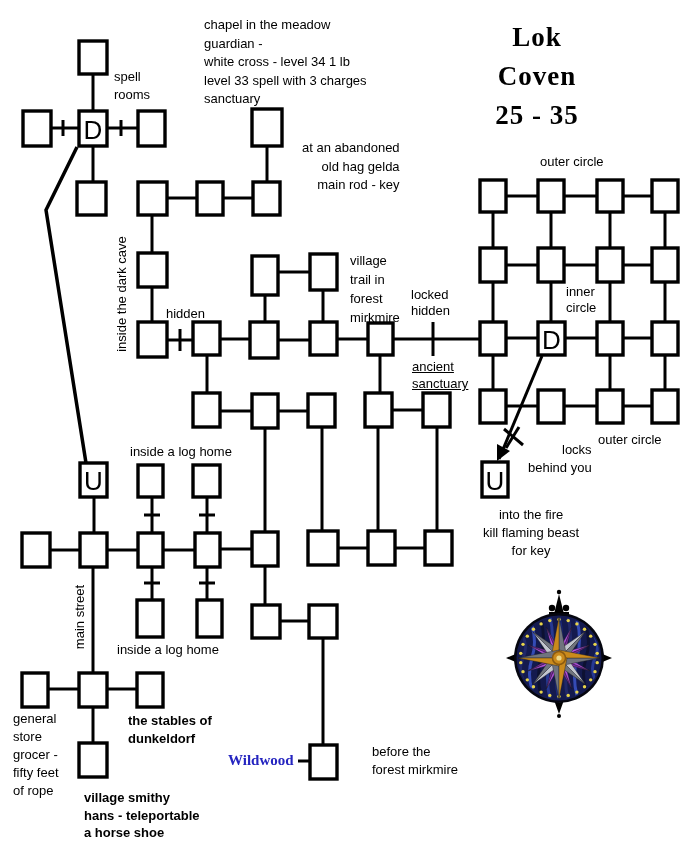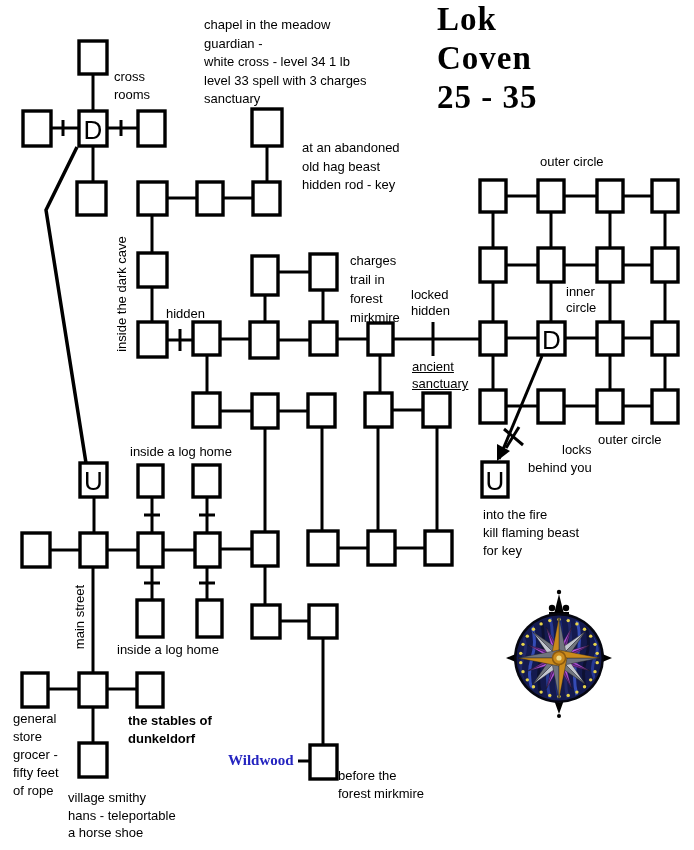--- a/index.html
+++ b/index.html
@@ -1,22 +1,22 @@
 <!DOCTYPE html>
 <html><head>
 <meta charset="utf-8">
 <style>
   html,body{margin:0;padding:0;background:#ffffff;}
   .page{position:relative;width:694px;height:850px;background:#ffffff;overflow:hidden;
         font-family:"Liberation Sans",sans-serif;}
   #map-svg{position:absolute;left:0;top:0;}
   .label{position:absolute;color:#000;font-size:13px;line-height:18px;white-space:nowrap;}
   .label div{white-space:nowrap;}
-  .title-block{position:absolute;left:437px;top:0;width:200px;
-        font-family:"Liberation Serif",serif;font-weight:bold;font-size:33px;line-height:39px;
+  .title-block{position:absolute;left:437px;top:18px;width:200px;text-align:center;
+        font-family:"Liberation Serif",serif;font-weight:bold;font-size:27px;line-height:39px;
         letter-spacing:1px;color:#000;}
 </style>
 </head>
 <body>
 
 <div class="page">
   <svg id="map-svg" width="694" height="850" viewBox="0 0 694 850">
       <line x1="93" y1="74" x2="93" y2="111" stroke="#000000" stroke-width="3"></line>
       <line x1="51" y1="128" x2="79" y2="128" stroke="#000000" stroke-width="3"></line>
       <line x1="107" y1="128" x2="138" y2="128" stroke="#000000" stroke-width="3"></line>
@@ -251,33 +251,33 @@
     </svg>
   <div id="labels">
       <div class="label" style="left: 204px; top: 16px; line-height: 18.5px;">
         <div>chapel in the meadow</div>
         <div>guardian -</div>
         <div>white cross - level 34  1 lb</div>
         <div>level 33  spell with 3 charges</div>
         <div>sanctuary</div>
       </div>
       <div class="label" style="left: 114px; top: 68px; line-height: 18px;">
-        <div>cross</div>
+        <div>spell</div>
         <div>rooms</div>
       </div>
-      <div class="label" style="left: 302px; top: 139px; line-height: 18.5px;">
+      <div class="label" style="left: 302px; top: 139px; line-height: 18.5px; text-align: right;">
         <div>at an abandoned</div>
-        <div>old hag beast</div>
-        <div>hidden rod - key</div>
+        <div>old hag gelda</div>
+        <div>main rod - key</div>
       </div>
       <div class="label" style="left: 540px; top: 153px;">
         <div>outer circle</div>
       </div>
       <div class="label" style="left: 350px; top: 251px; line-height: 19px;">
-        <div>charges</div>
+        <div>village</div>
         <div>trail in</div>
         <div>forest</div>
         <div>mirkmire</div>
       </div>
       <div class="label" style="left: 411px; top: 287px; line-height: 16px;">
         <div>locked</div>
         <div>hidden</div>
       </div>
       <div class="label" style="left: 566px; top: 284px; line-height: 16px;">
         <div>inner</div>
@@ -293,44 +293,44 @@
       <div class="label" style="left: 598px; top: 431px;">
         <div>outer circle</div>
       </div>
       <div class="label" style="left: 528px; top: 441px; line-height: 18px; text-align: right;">
         <div>locks</div>
         <div>behind you</div>
       </div>
       <div class="label" style="left: 130px; top: 443px;">
         <div>inside a log home</div>
       </div>
-      <div class="label" style="left: 483px; top: 506px; line-height: 18px;">
+      <div class="label" style="left: 483px; top: 506px; line-height: 18px; text-align: center;">
         <div>into the fire</div>
         <div>kill flaming beast</div>
         <div>for key</div>
       </div>
       <div class="label" style="left: 117px; top: 641px;">
         <div>inside a log home</div>
       </div>
       <div class="label" style="left: 13px; top: 710px; line-height: 18px;">
         <div>general</div>
         <div>store</div>
         <div>grocer -</div>
         <div>fifty feet</div>
         <div>of rope</div>
       </div>
       <div class="label" style="left: 128px; top: 712px; line-height: 18px; font-weight: bold;">
         <div>the stables of</div>
         <div>dunkeldorf</div>
       </div>
-      <div class="label" style="left: 338px; top: 743px; line-height: 18px; margin-top: 24px;">
+      <div class="label" style="left: 372px; top: 743px; line-height: 18px;">
         <div>before the</div>
         <div>forest mirkmire</div>
       </div>
-      <div class="label" style="left: 68px; top: 789px; line-height: 17.5px;">
+      <div class="label" style="left: 84px; top: 789px; line-height: 17.5px; font-weight: bold;">
         <div>village smithy</div>
         <div>hans - teleportable</div>
         <div>a horse shoe</div>
       </div>
       <div class="label" style="left: 228px; top: 751px; font-size: 15px; font-weight: bold; color: rgb(37, 37, 192); font-family: &quot;Liberation Serif&quot;, serif;">
         <div>Wildwood</div>
       </div>
       <div class="label" style="width: 140px; left: 52px; top: 285px; text-align: center; transform: rotate(-90deg);">
         <div>inside the dark cave</div>
       </div>

